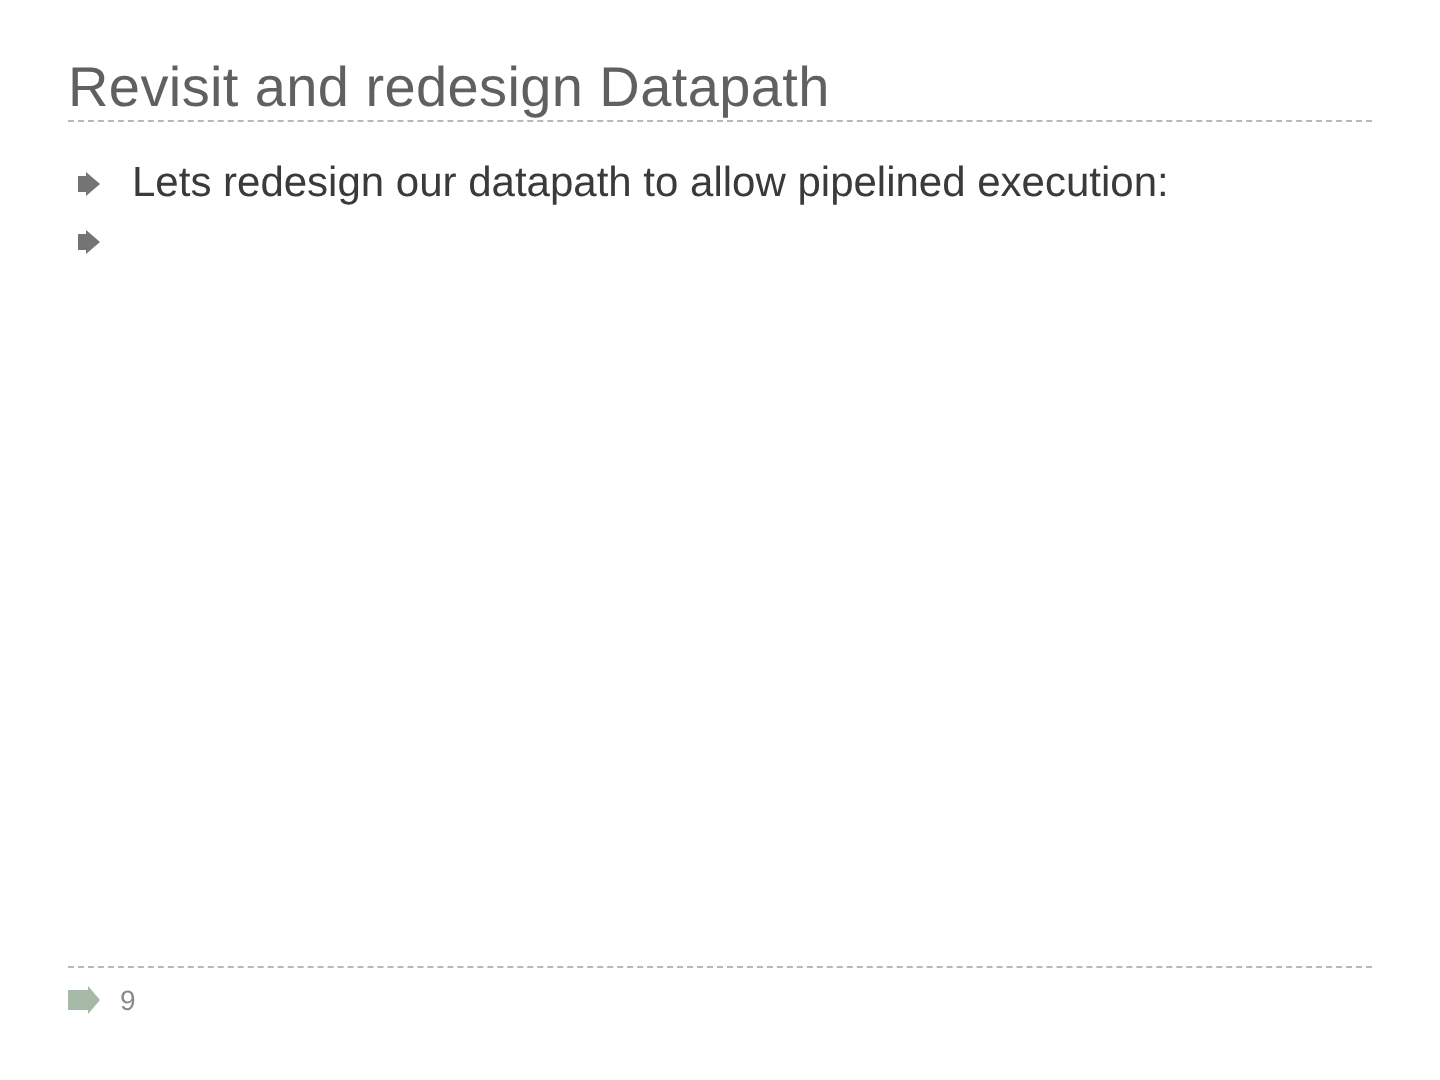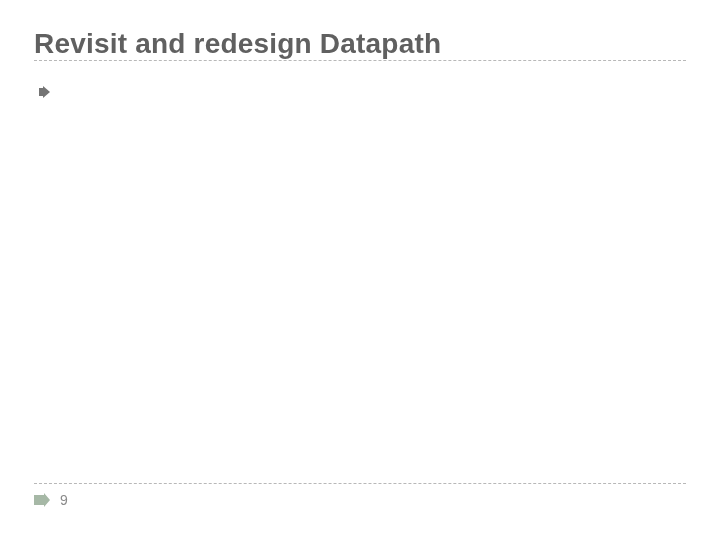--- a/index.html
+++ b/index.html
@@ -11,21 +11,21 @@
     overflow: hidden;
   }
   .slide {
     width: 720px;
     height: 540px;
     position: relative;
     padding: 28px 34px 0 34px;
   }
   .title {
     font-size: 28px;
-    font-weight: 700;
+    font-weight: 400;
     color: #606060;
     letter-spacing: 0.2px;
   }
   .divider {
     border: none;
     border-top: 1px dashed #b8b8b8;
     margin: 0 0 18px 0;
   }
   .bullets {
     list-style: none;
@@ -82,20 +82,29 @@
   <hr class="divider">
 
   <ul class="bullets">
     <li>
       <span class="bullet-icon">
         <svg viewBox="0 0 14 14">
             <rect x="1" y="3" width="4" height="8" fill="#747474"></rect>
             <polygon points="5,1 12,7 5,13" fill="#747474"></polygon>
           </svg>
       </span>
+      <span>Lets redesign our datapath to allow pipelined execution:</span>
+    </li>
+    <li>
+      <span class="bullet-icon">
+        <svg viewBox="0 0 14 14">
+            <rect x="1" y="3" width="4" height="8" fill="#747474"></rect>
+            <polygon points="5,1 12,7 5,13" fill="#747474"></polygon>
+          </svg>
+      </span>
     </li>
   </ul>
 
   <div class="footer">
     <hr class="footer-line">
     <div class="footer-row">
       <span class="footer-arrow">
         <svg viewBox="0 0 16 14">
             <polygon points="0,2 10,2 10,0 16,7 10,14 10,12 0,12" fill="#a6b8a6"></polygon>
           </svg>

